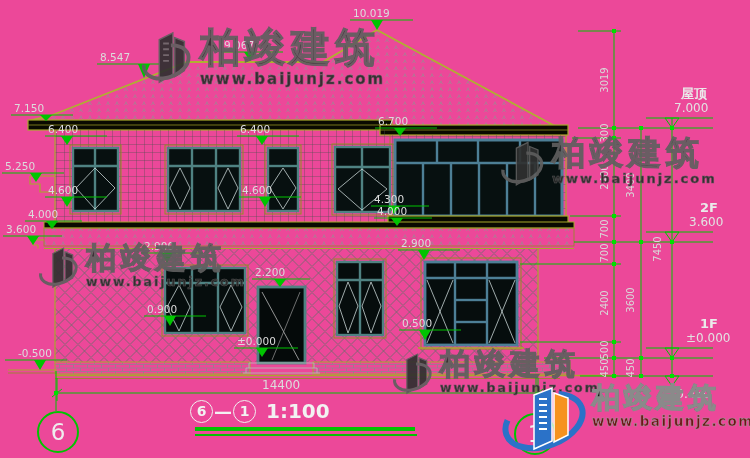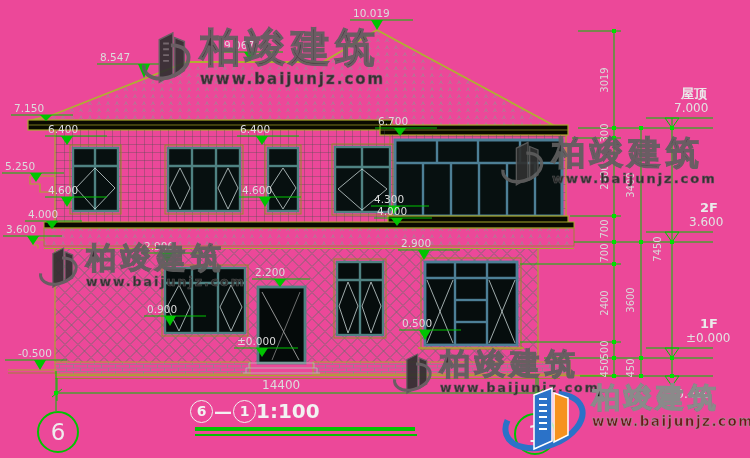--- a/index.html
+++ b/index.html
@@ -19,21 +19,21 @@
   .wm-b .wm-brand{font-size:33px;} .wm-b .wm-url{font-size:13px;}
   .wm-c .wm-brand{font-size:30px;} .wm-c .wm-url{font-size:12.5px;}
   .wm-d .wm-brand{font-size:30px;} .wm-d .wm-url{font-size:12.5px;}
   .wm-icon{flex:0 0 auto;margin-right:4px;}
   
   #titleblock{position:absolute;left:190px;top:399px;color:#f2f2f2;display:flex;align-items:center;white-space:nowrap;}
   .ax-circle{display:inline-flex;align-items:center;justify-content:center;width:21px;height:21px;
              border:1.6px solid #f0f0f0;border-radius:50%;font-size:14px;font-weight:bold;}
   .t-dash{font-size:18px;font-weight:bold;margin:0 1px;}
   .t-main{font-size:26px;font-weight:bold;letter-spacing:2px;margin-left:4px;}
-  .t-scale{font-size:20px;font-weight:bold;margin-left:0;text-align:right;}
+  .t-scale{font-size:20px;font-weight:bold;margin-left:10px;text-align:right;}
   #title-bar1{position:absolute;left:195px;top:427px;width:220px;height:4px;background:#00c400;}
   #title-bar2{position:absolute;left:195px;top:434px;width:222px;height:1.5px;background:#00c400;}
   
   .axis-bubble{position:absolute;width:38px;height:38px;border:2px solid #00c400;border-radius:50%;
                display:flex;align-items:center;justify-content:center;color:#eee;font-size:23px;}
   
   #logo{position:absolute;left:498px;top:383px;display:flex;align-items:flex-start;}
   .logo-col{display:flex;flex-direction:column;margin-left:2px;}
   .logo-brand{font-size:28px;font-weight:bold;color:#151515;-webkit-text-stroke:1.2px #8a8a8a;letter-spacing:4px;line-height:1.05;white-space:nowrap;}
   .logo-url{font-size:13.5px;font-weight:bold;color:#6e1414;-webkit-text-stroke:.6px #9a9a9a;letter-spacing:1.5px;white-space:nowrap;margin-top:1px;}

